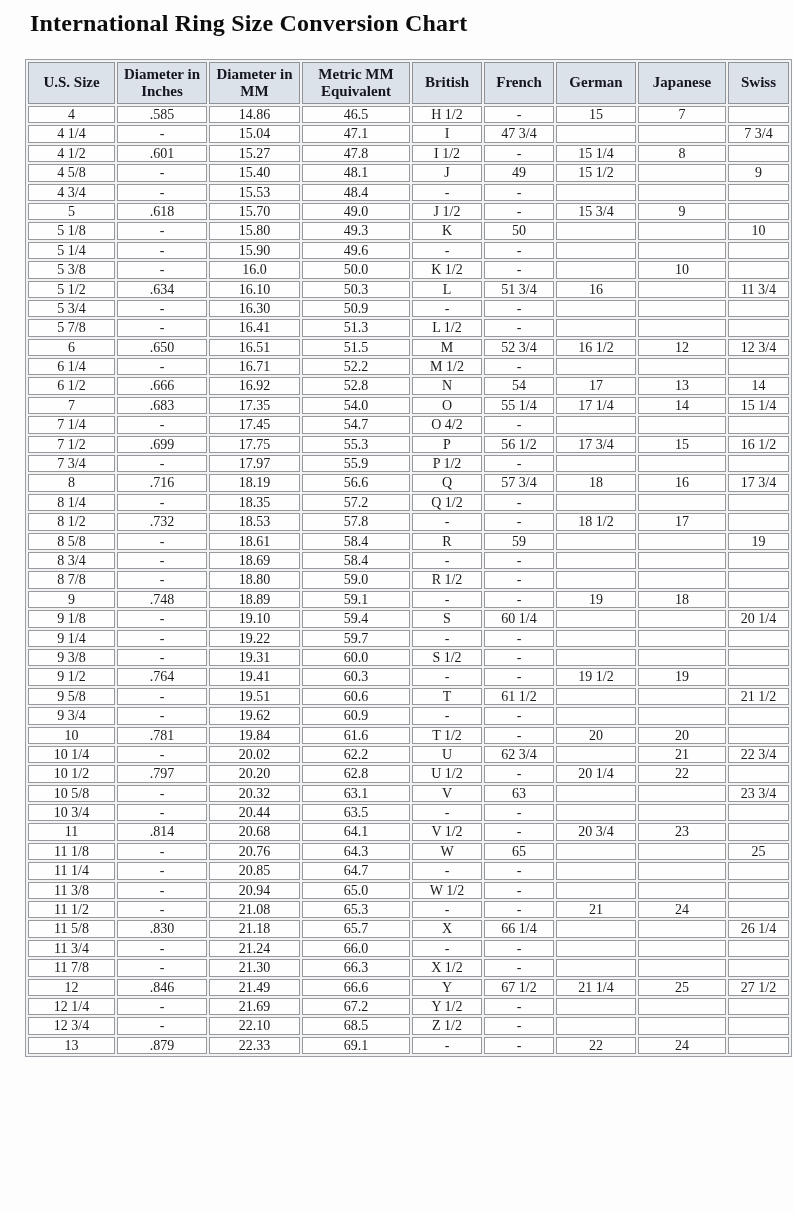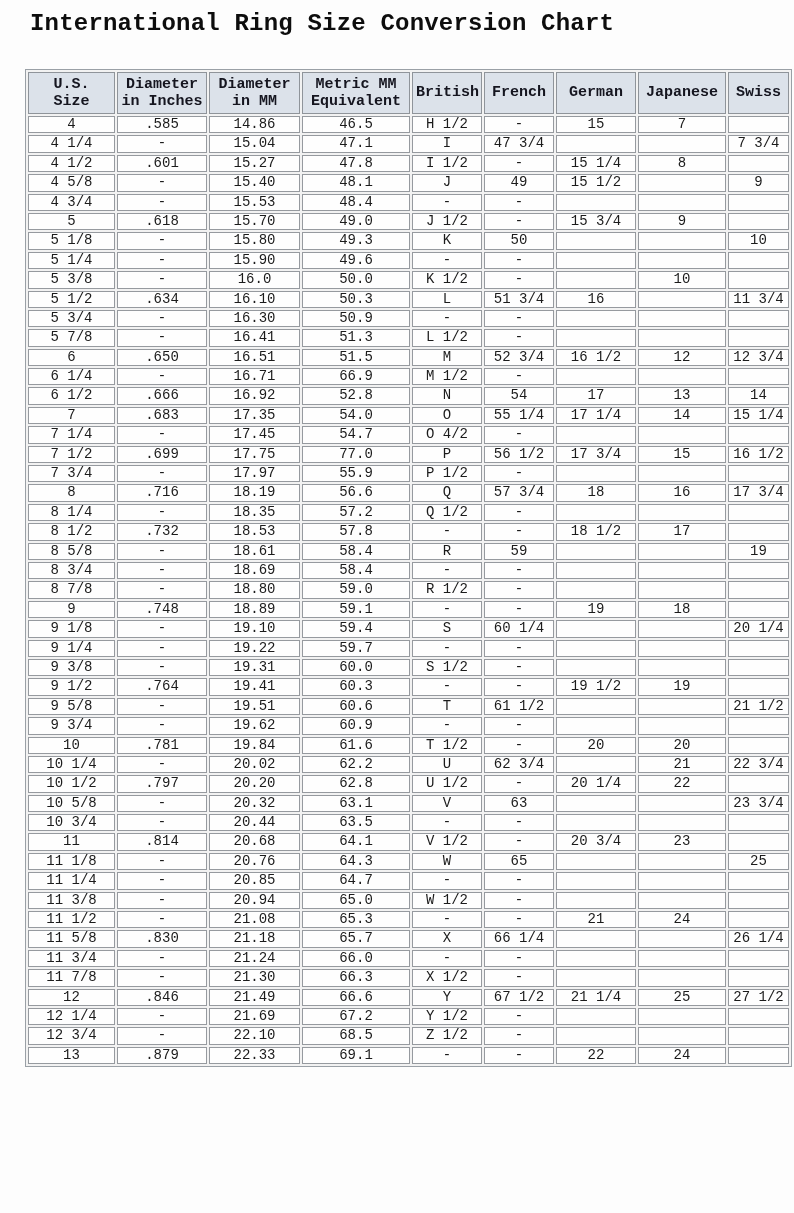--- a/index.html
+++ b/index.html
@@ -7,31 +7,30 @@
     width: 794px;
     background: #fdfdfd;
     font-family: "Liberation Serif", "DejaVu Serif", serif;
     color: #1b1b1b;
   }
   .page {
     width: 794px;
     height: 1213px;
     background: #fdfdfd;
     overflow: hidden;
-    font-family: Liberation Mono, monospace;
   }
   .page-title {
     font-size: 24px;
     font-weight: bold;
     color: #0d0d0d;
     letter-spacing: 0.2px;
     margin: 10px 0 0 30px;
   }
   .table-wrap {
-    margin: 32px 24px 0 25px;
+    margin: 22px 24px 0 25px;
   }
   table.conversion {
     width: 745px;
     table-layout: fixed;
     border-collapse: separate;
     border-spacing: 2px;
     background: #f2f2f2;
     border: 1px solid #9aa0a6;
   }
   table.conversion th {
@@ -243,21 +242,21 @@
             <td>M</td>
             <td>52 3/4</td>
             <td>16 1/2</td>
             <td>12</td>
             <td>12 3/4</td>
           </tr>
           <tr>
             <td>6 1/4</td>
             <td>-</td>
             <td>16.71</td>
-            <td>66.9</td>
+            <td>52.2</td>
             <td>M 1/2</td>
             <td>-</td>
             <td></td>
             <td></td>
             <td></td>
           </tr>
           <tr>
             <td>6 1/2</td>
             <td>.666</td>
             <td>16.92</td>
@@ -287,21 +286,21 @@
             <td>O 4/2</td>
             <td>-</td>
             <td></td>
             <td></td>
             <td></td>
           </tr>
           <tr>
             <td>7 1/2</td>
             <td>.699</td>
             <td>17.75</td>
-            <td>77.0</td>
+            <td>55.3</td>
             <td>P</td>
             <td>56 1/2</td>
             <td>17 3/4</td>
             <td>15</td>
             <td>16 1/2</td>
           </tr>
           <tr>
             <td>7 3/4</td>
             <td>-</td>
             <td>17.97</td>

